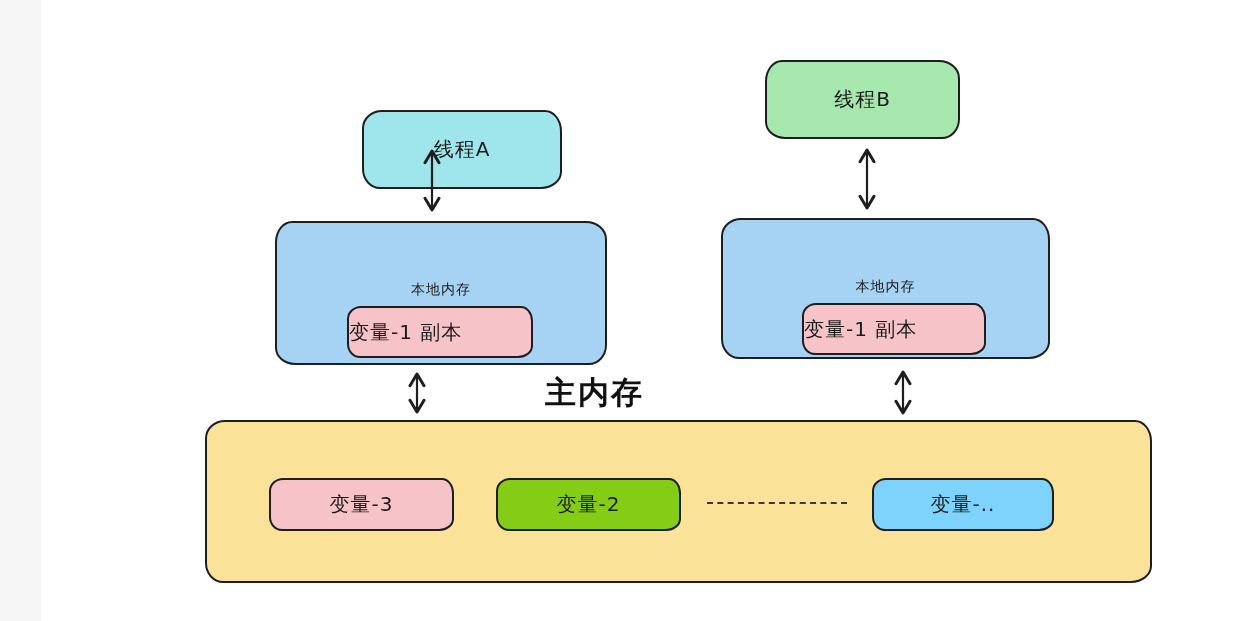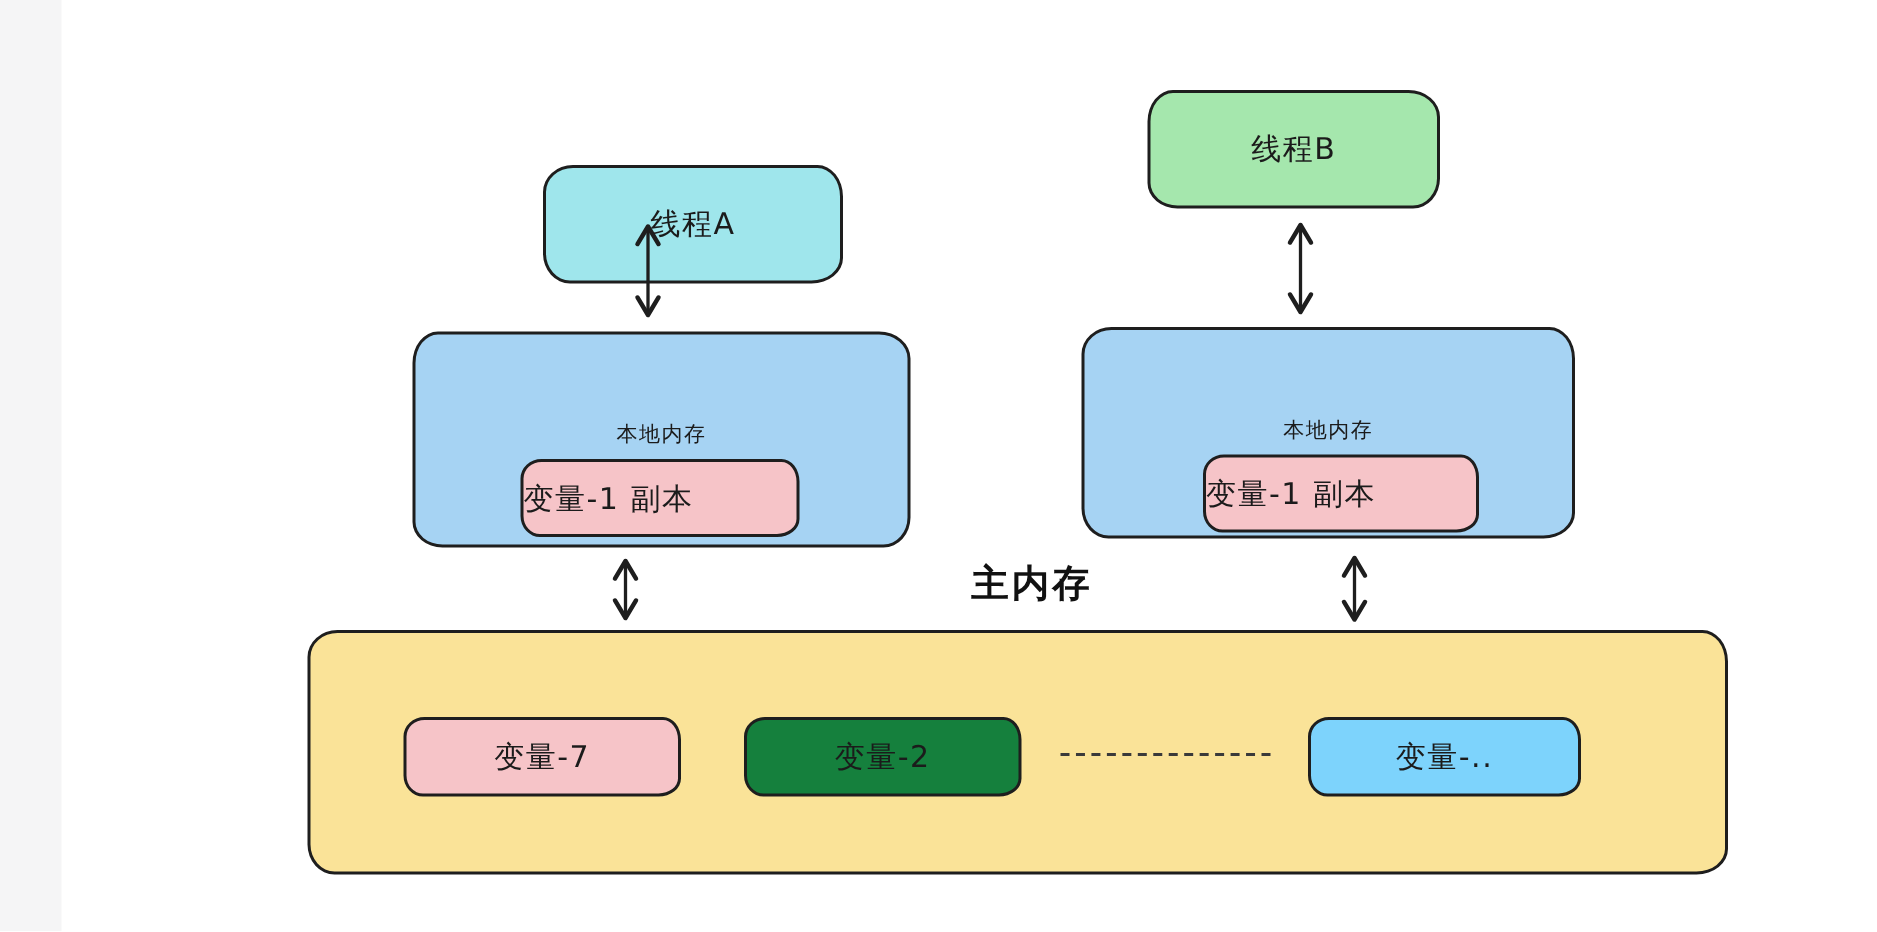--- a/index.html
+++ b/index.html
@@ -55,24 +55,23 @@
     background: #f6c4c8;
     border: 2.5px solid #1e1e1e;
     display: flex; align-items: center; 
     font-size: 20px; font-weight: 500; letter-spacing: 1px;
   }
   .local-a .var-copy { left: 70px; top: 83px; width: 186px; height: 52px; }
   .local-b .var-copy { left: 79px; top: 83px; width: 184px; height: 52px; }
 
   .main-title {
     position: absolute;
-    left: 588px; top: 372px;
+    left: 545px; top: 372px;
     width: 200px;
-    text-align: center;
-    font-size: 25px;
+    font-size: 31px;
     font-weight: 600;
     letter-spacing: 2px;
     color: #111;
   }
   .main-mem {
     left: 205px; top: 420px;
     width: 947px; height: 163px;
     background: #fae398;
     display: block;
   }
@@ -126,23 +125,23 @@
     <span class="local-label">本地内存</span>
     <div class="var-copy sketch-c" style="background: rgb(246, 196, 200);">
       <span>变量-1 副本</span>
     </div>
   </div>
 
   <div class="main-title">主内存</div>
 
   <div class="node sketch-a main-mem" style="background: rgb(250, 227, 152);">
     <div class="var-box sketch-c var-1" style="background: rgb(246, 196, 200);">
-      <span>变量-7</span>
+      <span>变量-3</span>
     </div>
-    <div class="var-box sketch-c var-2" style="background: #15803d; text-align: right;">
+    <div class="var-box sketch-c var-2" style="background: #84cc16; text-align: right;">
       <span>变量-2</span>
     </div>
     <div class="dash-gap"></div>
     <div class="var-box sketch-c var-n" style="background: #7dd3fc;">
       <span>变量-..</span>
     </div>
   </div>
 
   <svg class="overlay" width="1251" height="621" viewBox="0 0 1251 621">
     <defs>

